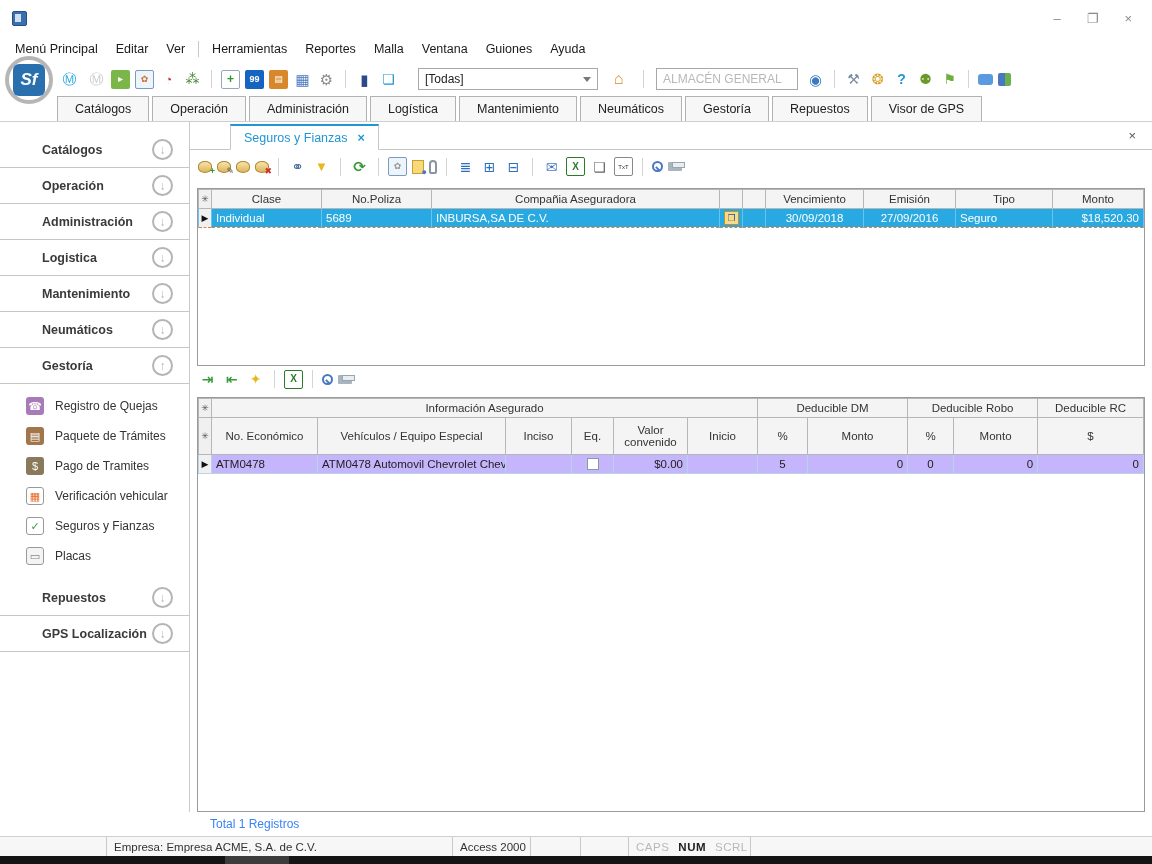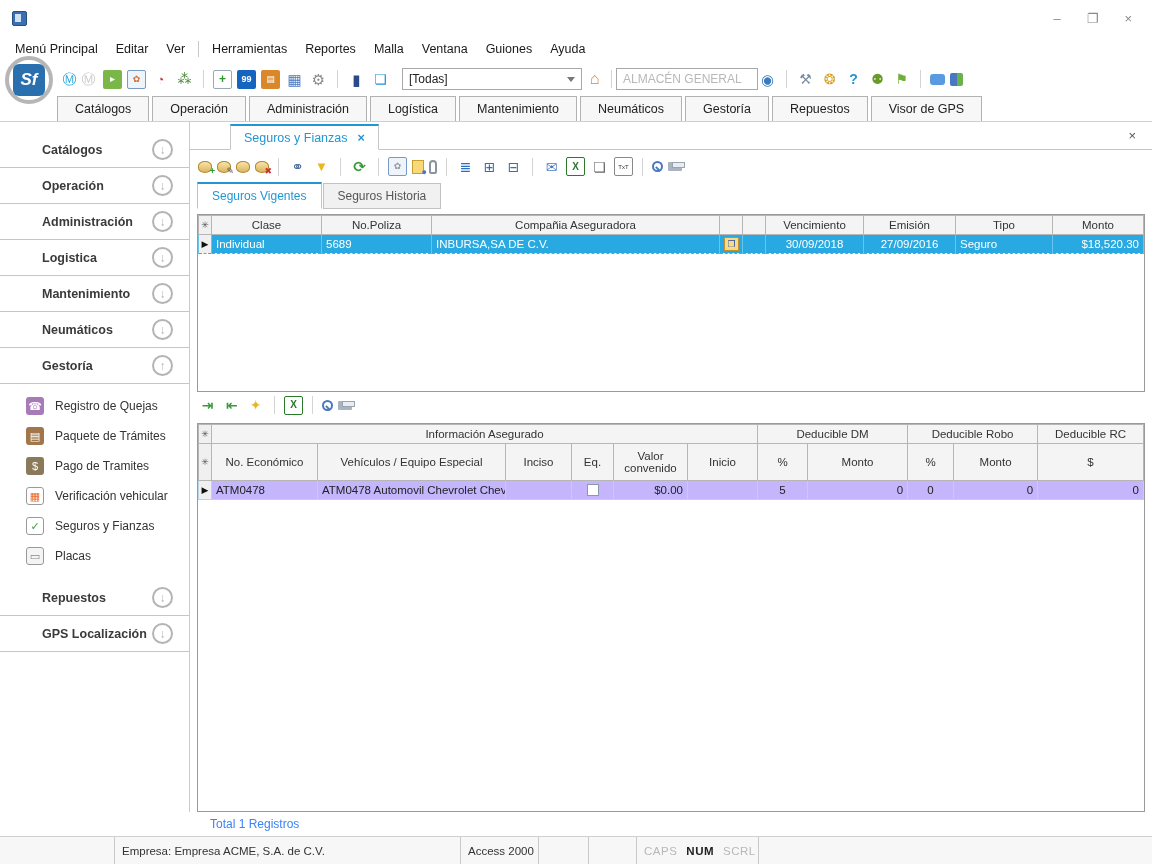--- a/index.html
+++ b/index.html
@@ -13,21 +13,21 @@
   .title { color:#2399d6; font-size:15px; margin-left:9px; white-space:nowrap; }
   .win-controls { margin-left:auto; display:flex; gap:26px; color:#8a8a8a; font-size:13px; padding-right:8px;}
   .win-controls span { cursor:default; }
 
   
   .menubar { display:flex; align-items:center; height:26px; padding:0 6px; background:#fff; }
   .menu-item { padding:4px 9px; color:#1a1a1a; font-size:12.5px; }
   .menu-sep { width:1px; height:16px; background:#c8c8c8; margin:0 4px; }
 
   
-  .toolbar { height:34px; display:flex; align-items:center; padding-left:60px; background:#fff; position:relative; }
+  .toolbar { height:34px; display:flex; align-items:center; padding-left:60px; background:#fff; position:relative;gap:8px; }
   .logo { position:absolute; left:5px; top:-6px; width:48px; height:48px; border-radius:50%;
     border:4px solid #b6b6b6; background:#fff; display:flex; align-items:center; justify-content:center; z-index:5;}
   .logo-sq { width:32px; height:32px; background:#2a6fae; border-radius:6px; color:#fff; display:flex;
     align-items:center; justify-content:center; font-style:italic; font-weight:bold; font-size:17px; }
   .combo { display:flex; align-items:center; justify-content:space-between; border:1px solid #a8a8a8;
     height:22px; padding:0 6px; background:#fff; flex:none; }
   .combo .cv { color:#222; font-size:12px; }
   .chev { width:0; height:0; border-left:4px solid transparent; border-right:4px solid transparent; border-top:5px solid #777; }
   .field { border:1px solid #a8a8a8; height:22px; width:142px; padding:0 6px; color:#b8b8b8;
     display:flex; align-items:center; font-size:12px; flex:none; }
@@ -97,21 +97,21 @@
   tr.row2 td.ind { background:#f0f0f0; }
   .c { text-align:center; } .r { text-align:right; } .l { text-align:left; }
   .chip { display:inline-flex; width:15px; height:14px; background:#f6dc8a; border:1px solid #c09030;
     align-items:center; justify-content:center; font-size:9px; color:#2a4a9a; }
   .cb { display:inline-block; width:12px; height:12px; border:1px solid #8a9aa8; background:#fff; vertical-align:middle; }
   .grid2-toolbar { height:26px; display:flex; align-items:center; padding:0 8px; gap:5px; }
 
   .footer { height:24px; display:flex; align-items:center; padding-left:210px; color:#3b82f6; font-size:12px; }
 
   
-  .statusbar { height:28px; display:flex; align-items:stretch; background:#f7f7f7; border-top:1px solid #d0d0d0; font-size:11.5px; color:#333;padding-left:8px; }
+  .statusbar { height:20px; display:flex; align-items:stretch; background:#f7f7f7; border-top:1px solid #d0d0d0; font-size:11.5px; color:#333; }
   .seg { display:flex; align-items:center; padding:0 7px; border-right:1px solid #c9c9c9; white-space:nowrap; overflow:hidden; flex:none; }
   .seg:last-child { border-right:none; flex:1; }
   .kbd { margin-right:9px; letter-spacing:0.5px; }
   .kbd.off { color:#b8b8b8; } .kbd.on { color:#222; font-weight:bold; }
 
   .strip { height:8px; background:#141414; position:relative; }
   .strip .hint { position:absolute; left:225px; width:64px; top:0; bottom:0; background:#3c3c3c; }
 </style>
 </head>
 <body>
@@ -301,28 +301,20 @@
           <span class="tbi" style="color: rgb(74, 120, 192); font-size: 14px;">✉</span>
           <span class="tbi box-excel" style="color: rgb(42, 122, 42);">X</span>
           <span class="tbi" style="color: rgb(102, 102, 102); font-size: 14px;">❏</span>
           <span class="tbi box-txt" style="color: rgb(51, 51, 51);">TxT</span>
           <span class="tb-sep"></span>
           <span class="tbi mag"></span>
           <span class="tbi prn"></span>
         </span>
     </div>
 
-    <div class="sub-tabs">
-      <div class="sub-tab active">
-        <span>Seguros Vigentes</span>
-      </div>
-      <div class="sub-tab">
-        <span>Seguros Historia</span>
-      </div>
-    </div>
 
     <div class="grid-wrap" id="grid1">
       <table>
         <colgroup>
           <col style="width:13px">
             <col style="width:110px">
             <col style="width:110px">
             <col style="width:288px">
           <col style="width:23px">
             <col style="width:23px">

